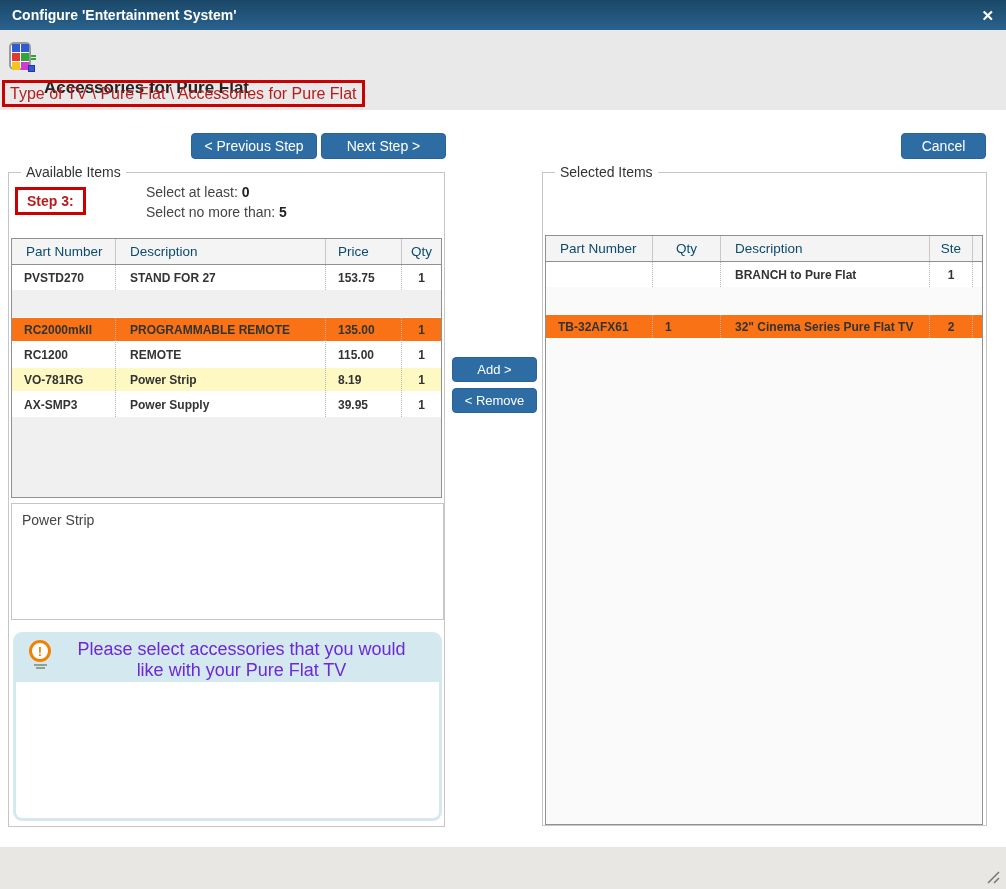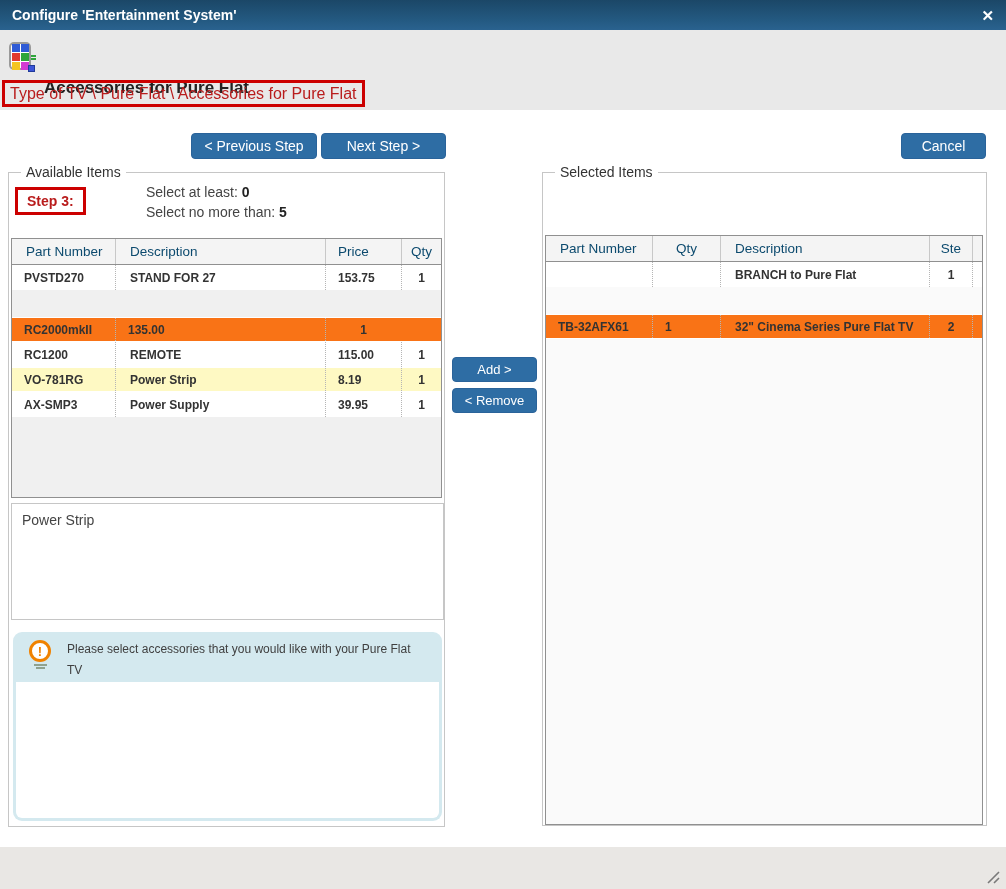--- a/index.html
+++ b/index.html
@@ -85,21 +85,21 @@
     display:flex; align-items:flex-start; }
   .hint-body { height:139px; background:#fff; border:3px solid #d4e9ef; border-top:none;
     border-radius:0 0 9px 9px; }
   .hint-icon { margin:8px 6px 0 12px; width:30px; flex:0 0 auto; display:flex;
     flex-direction:column; align-items:center; }
   .bulb { width:22px; height:22px; border:3px solid #f08200; border-radius:50%; background:#fff;
     color:#f08200; font-size:13px; font-weight:bold; display:flex; align-items:center;
     justify-content:center; }
   .bulb-base1 { width:13px; height:2px; background:#8fa28f; margin-top:2px; }
   .bulb-base2 { width:9px;  height:2px; background:#8fa28f; margin-top:1px; }
-  .hint-text { flex:1; text-align:left; font-size:12px; color:#404040; line-height:21px;
+  .hint-text { flex:1; text-align:center; font-size:18px; color:#6d28d9; line-height:21px;
     padding:7px 26px 0 6px; }
 
   
   .footer { position:absolute; left:0; top:847px; width:1006px; height:42px; background:#e9e7e4; }
   .resize-grip { position:absolute; right:5px; bottom:4px; }
 </style>
 </head>
 <body>
 
 <div id="app">
@@ -151,20 +151,21 @@
         <div class="th ctr">Qty</div>
       </div>
       <div class="trow">
         <div class="td pad2">PVSTD270</div>
         <div class="td pad">STAND FOR 27</div>
         <div class="td pad2">153.75</div>
         <div class="td ctr">1</div>
       </div>
       <div class="trow stripe">
         <div class="td pad2">RC2000mkII</div>
+        <div class="td pad">PROGRAMMABLE REMOTE</div>
         <div class="td pad2">135.00</div>
         <div class="td ctr">1</div>
       </div>
       <div class="trow">
         <div class="td pad2">RC1200</div>
         <div class="td pad">REMOTE</div>
         <div class="td pad2">115.00</div>
         <div class="td ctr">1</div>
       </div>
       <div class="trow sel-row">

